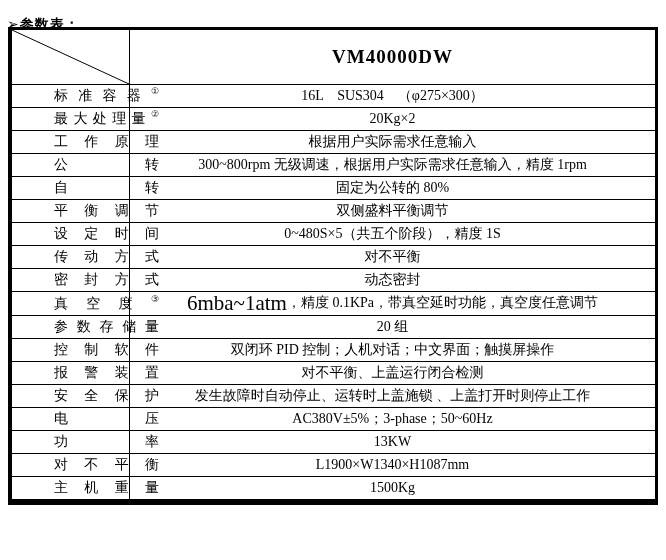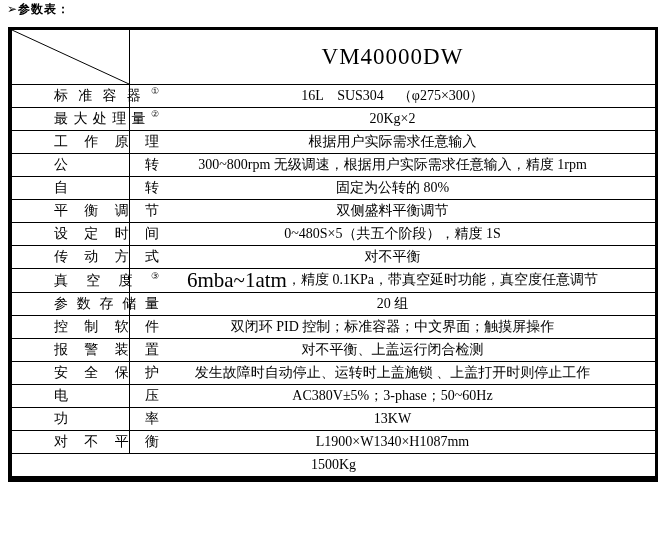--- a/index.html
+++ b/index.html
@@ -6,24 +6,24 @@
   html, body {
     width: 666px; height: 560px;
     background: #ffffff;
     color: #000000;
     font-family: "Liberation Serif", "DejaVu Serif", serif;
     overflow: hidden;
   }
   .page { position: relative; width: 666px; height: 560px; background: #fff; }
 
   .doc-title {
-    position: absolute; left: 7px; top: 1px;
+    position: absolute; left: 7px; top: 16px;
     font-family: "Liberation Sans", "DejaVu Sans", sans-serif;
     font-weight: bold;
-    font-size: 12px;
+    font-size: 14px;
     letter-spacing: 1px;
     color: #000;
   }
 
   .spec-table {
     position: absolute; left: 8px; top: 27px;
     width: 650px;
     background: #fff;
     border: 3px solid #000;
     border-left-width: 4px;
@@ -58,22 +58,22 @@
     line-height: 1.2;
     padding: 1px 8px;
   }
   .vcell.latin { font-size: 14px; }
   .bigval { font-size: 21px; line-height: 1; }
 
   .diag-cell { position: relative; padding: 0; }
   .diag-cell svg { position: absolute; left: 0; top: 0; width: 100%; height: 100%; display: block; }
 
   .model-cell {
-    font-weight: normal;
-    font-size: 23px;
+    font-weight: bold;
+    font-size: 19px;
     letter-spacing: 1px;
   }
 </style>
 </head>
 <body>
 
 <div class="page">
 
   <div class="doc-title">➢参数表：</div>
 
@@ -146,41 +146,49 @@
         <div class="trow">
           <div class="lcell">
             <span class="ltext">传动方式</span>
           </div>
           <div class="vcell">
             <span>对不平衡</span>
           </div>
         </div>
         <div class="trow">
           <div class="lcell">
+            <span class="ltext">密封方式</span>
+          </div>
+          <div class="vcell">
+            <span>动态密封</span>
+          </div>
+        </div>
+        <div class="trow">
+          <div class="lcell">
             <span class="ltext">真空度<sup class="supmark">③</sup></span>
           </div>
           <div class="vcell">
             <span class="bigval">6mba~1atm</span>
             <span>，精度 0.1KPa，带真空延时功能，真空度任意调节</span>
           </div>
         </div>
         <div class="trow">
           <div class="lcell">
             <span class="ltext">参数存储量</span>
           </div>
           <div class="vcell">
             <span>20 组</span>
           </div>
         </div>
         <div class="trow">
           <div class="lcell">
             <span class="ltext">控制软件</span>
           </div>
           <div class="vcell">
-            <span>双闭环 PID 控制；标准容器；中文界面；触摸屏操作</span>
+            <span>双闭环 PID 控制；人机对话；中文界面；触摸屏操作</span>
           </div>
         </div>
         <div class="trow">
           <div class="lcell">
             <span class="ltext">报警装置</span>
           </div>
           <div class="vcell">
             <span>对不平衡、上盖运行闭合检测</span>
           </div>
         </div>
@@ -210,20 +218,23 @@
         </div>
         <div class="trow">
           <div class="lcell">
             <span class="ltext">对不平衡</span>
           </div>
           <div class="vcell latin">
             <span>L1900×W1340×H1087mm</span>
           </div>
         </div>
         <div class="trow">
+          <div class="lcell">
+            <span class="ltext">主机重量</span>
+          </div>
           <div class="vcell latin">
             <span>1500Kg</span>
           </div>
         </div>
       </div>
   </div>
 
 </div>
 
 </body></html>

